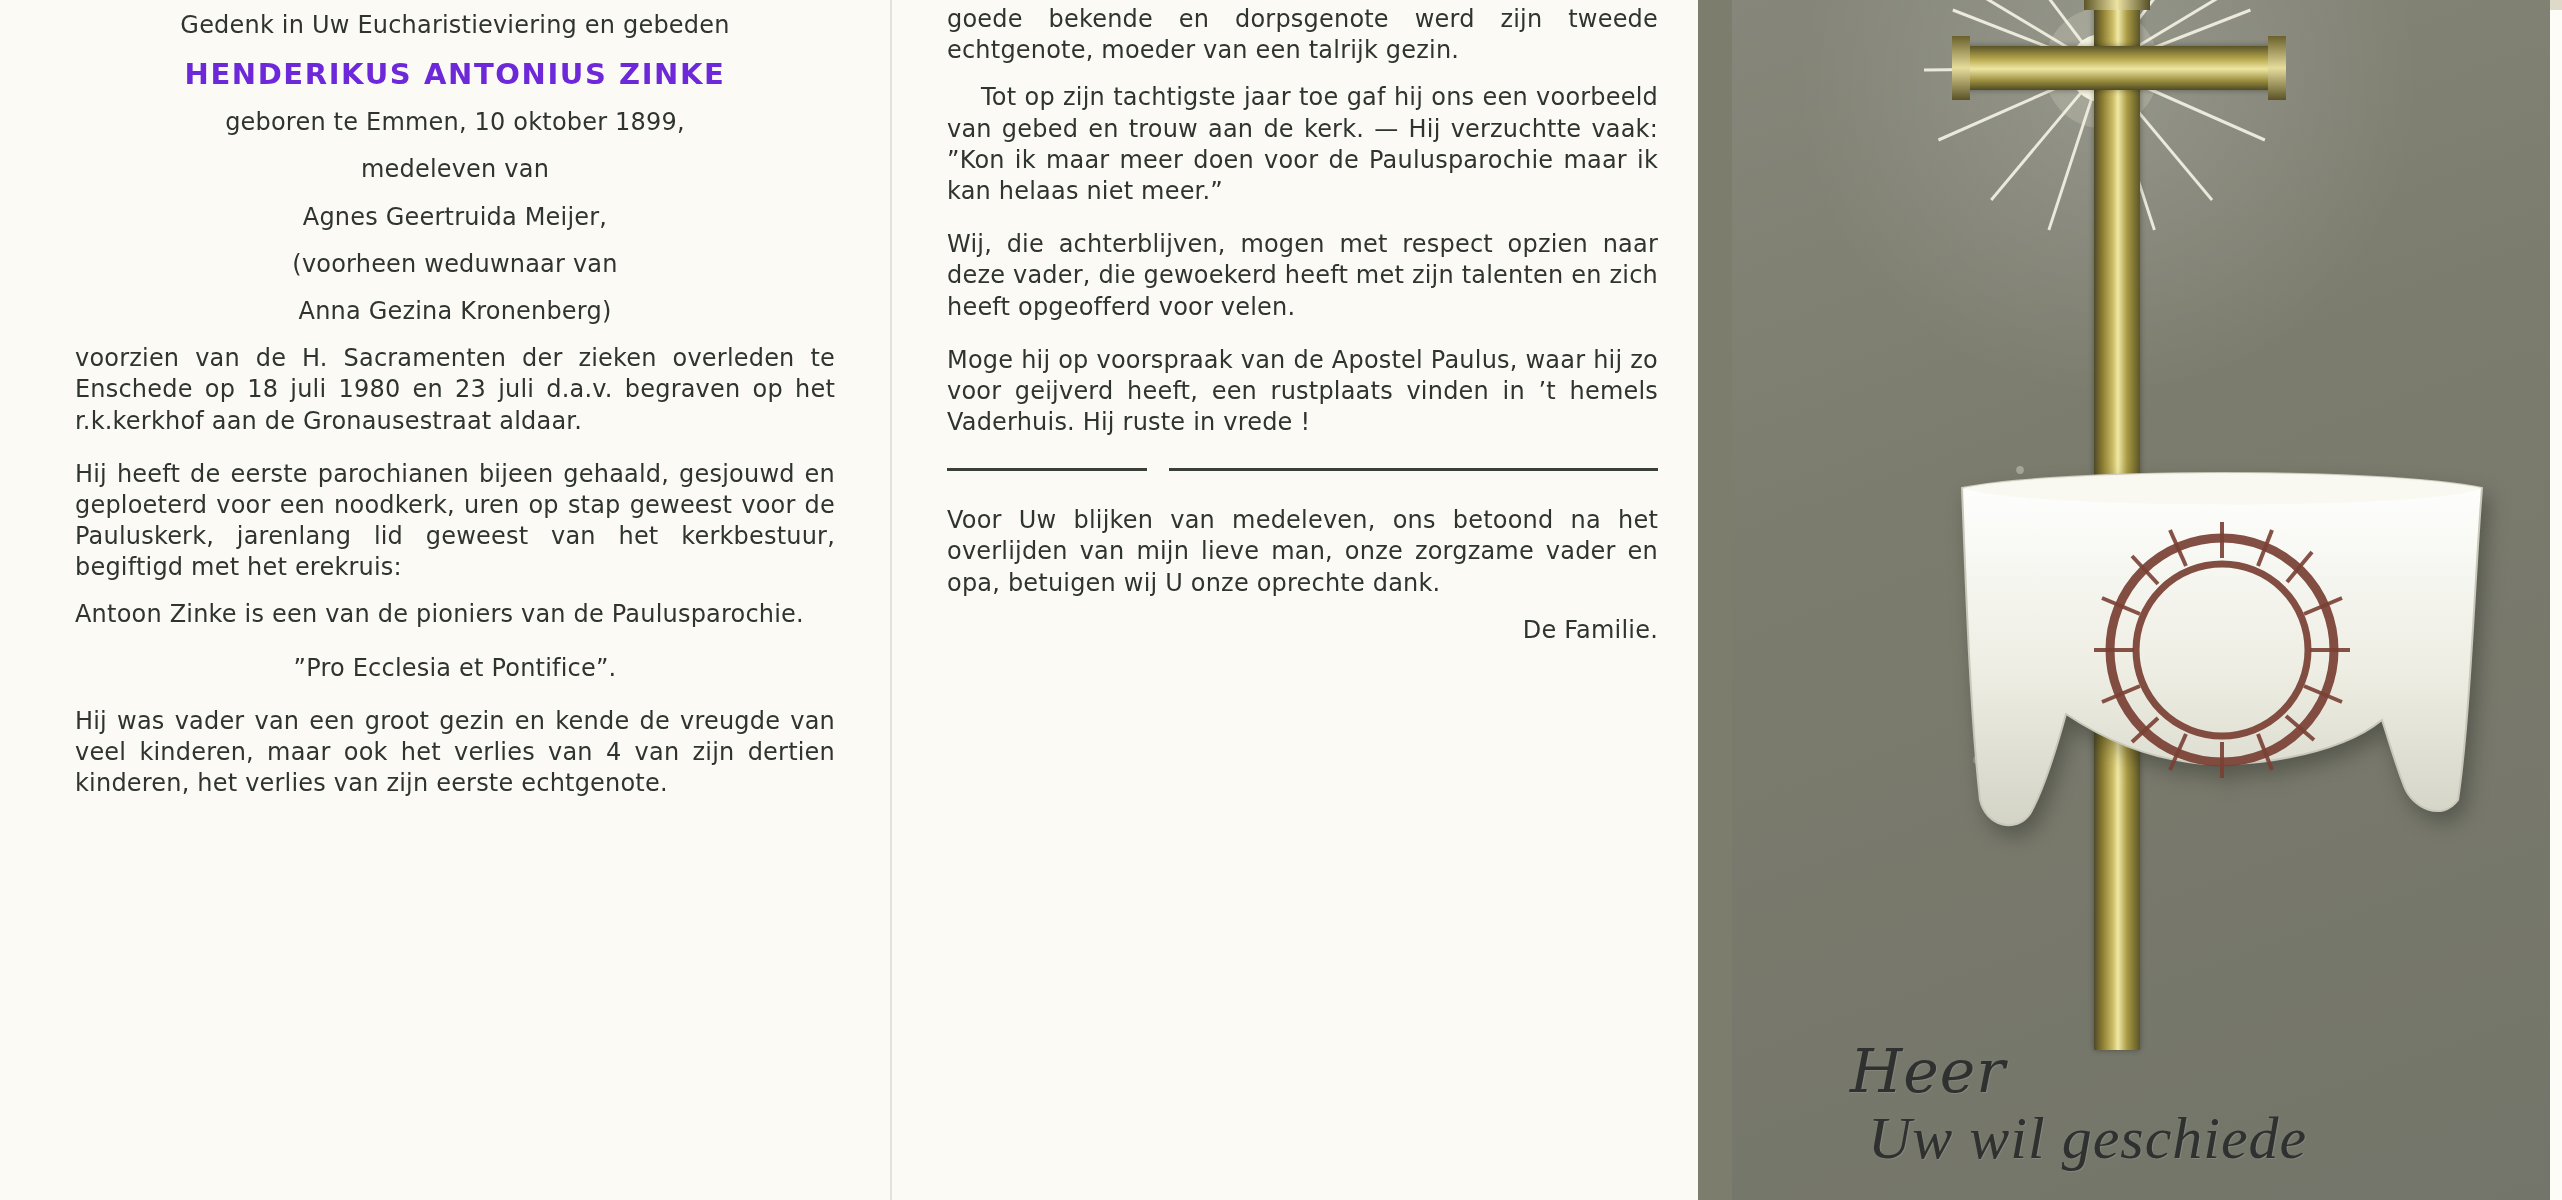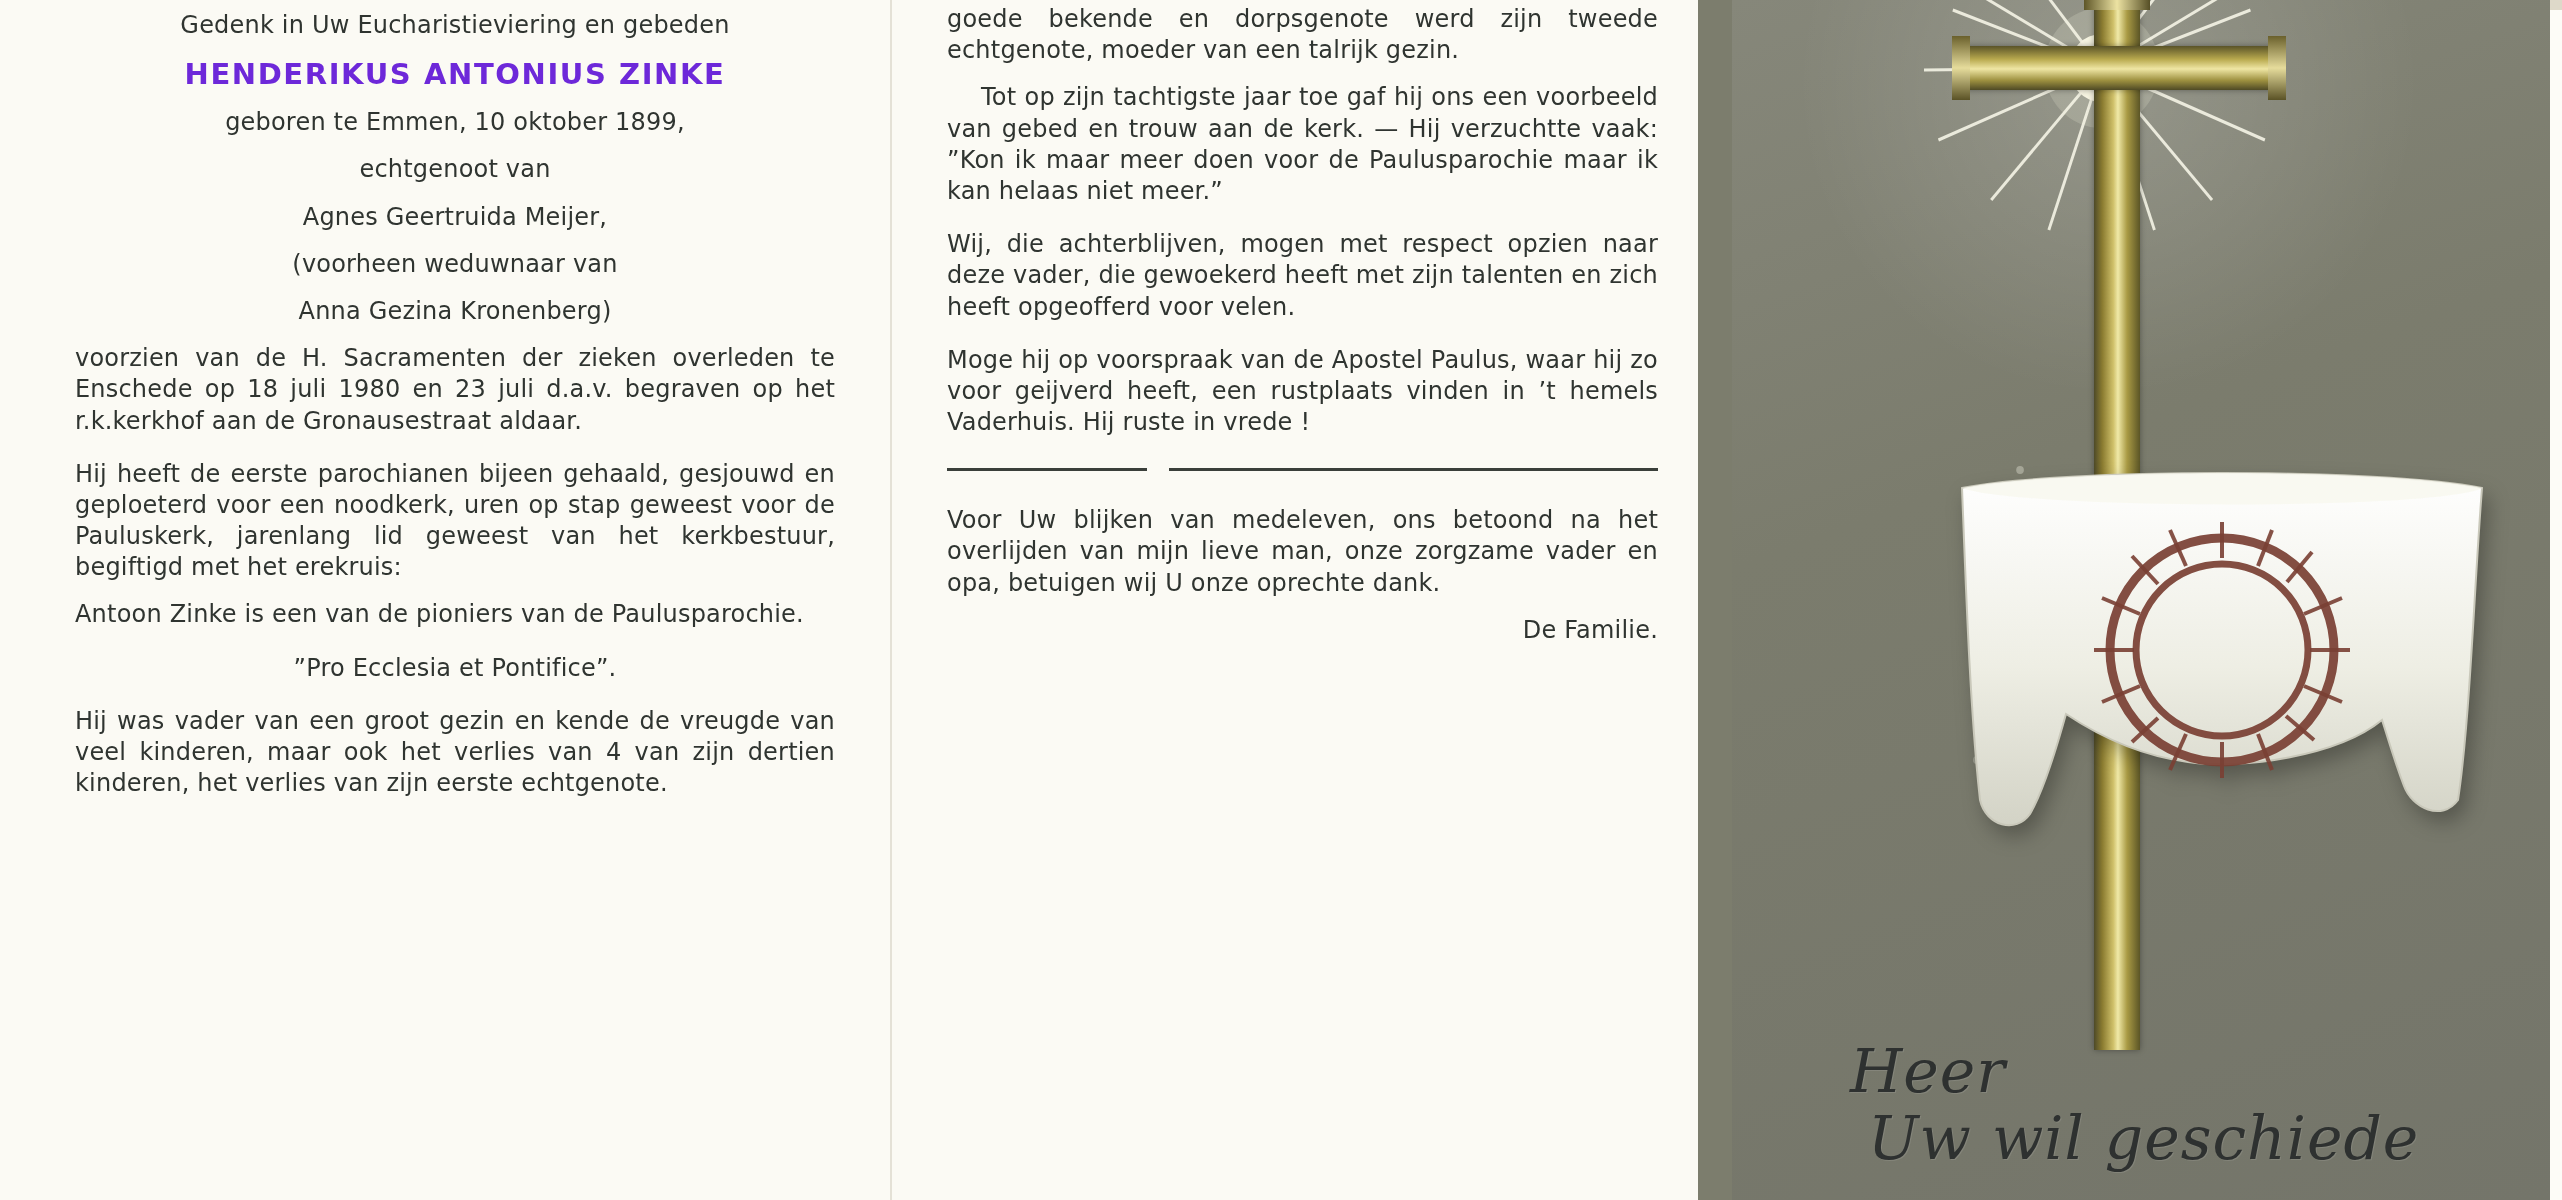--- a/index.html
+++ b/index.html
@@ -152,42 +152,42 @@
     bottom: 28px;
     color: #2e3130;
     font-family: "DejaVu Serif", serif;
     font-style: italic;
     font-size: 60px;
     line-height: 1.12;
     letter-spacing: 1px;
     text-shadow: 1px 1px 0 rgba(255,255,255,0.10);
   }
   .script .l1 { display: block; }
-  .script .l2 { display: block; margin-left: 18px; }
+  .script .l2 { display: block; margin-left: 18px; font-family: Liberation Serif, serif; }
 
   
   .edge-top {
     position: absolute;
     left: 892px;
     top: 0;
     width: 820px;
     height: 10px;
     background: #ded9c9;
   }
 </style>
 </head>
 <body>
 
 <div class="card">
 
   <div class="col col-left">
     <p class="para center tight">Gedenk in Uw Eucharistieviering en gebeden</p>
     <p class="name">HENDERIKUS ANTONIUS ZINKE</p>
     <p class="para center tight">geboren te Emmen, 10 oktober 1899,</p>
-    <p class="para center tight">echtgenoot van</p>
+    <p class="para center tight">medeleven van</p>
     <p class="para center tight">Agnes Geertruida Meijer,</p>
     <p class="para nojust tight">(voorheen weduwnaar van</p>
     <p class="para center tight">Anna Gezina Kronenberg)</p>
     <p class="para">voorzien van de H. Sacramenten der zieken overleden te Enschede op 18 juli 1980 en 23 juli d.a.v. begraven op het r.k.kerkhof aan de Gronausestraat aldaar.</p>
     <p class="para tight">Hij heeft de eerste parochianen bijeen gehaald, gesjouwd en geploeterd voor een noodkerk, uren op stap geweest voor de Pauluskerk, jarenlang lid geweest van het kerkbestuur, begiftigd met het erekruis:</p>
     <p class="para">Antoon Zinke is een van de pioniers van de Paulusparochie.</p>
     <p class="para center">”Pro Ecclesia et Pontifice”.</p>
     <p class="para">Hij was vader van een groot gezin en kende de vreugde van veel kinderen, maar ook het verlies van 4 van zijn dertien kinderen, het verlies van zijn eerste echtgenote.</p>
   </div>
 

